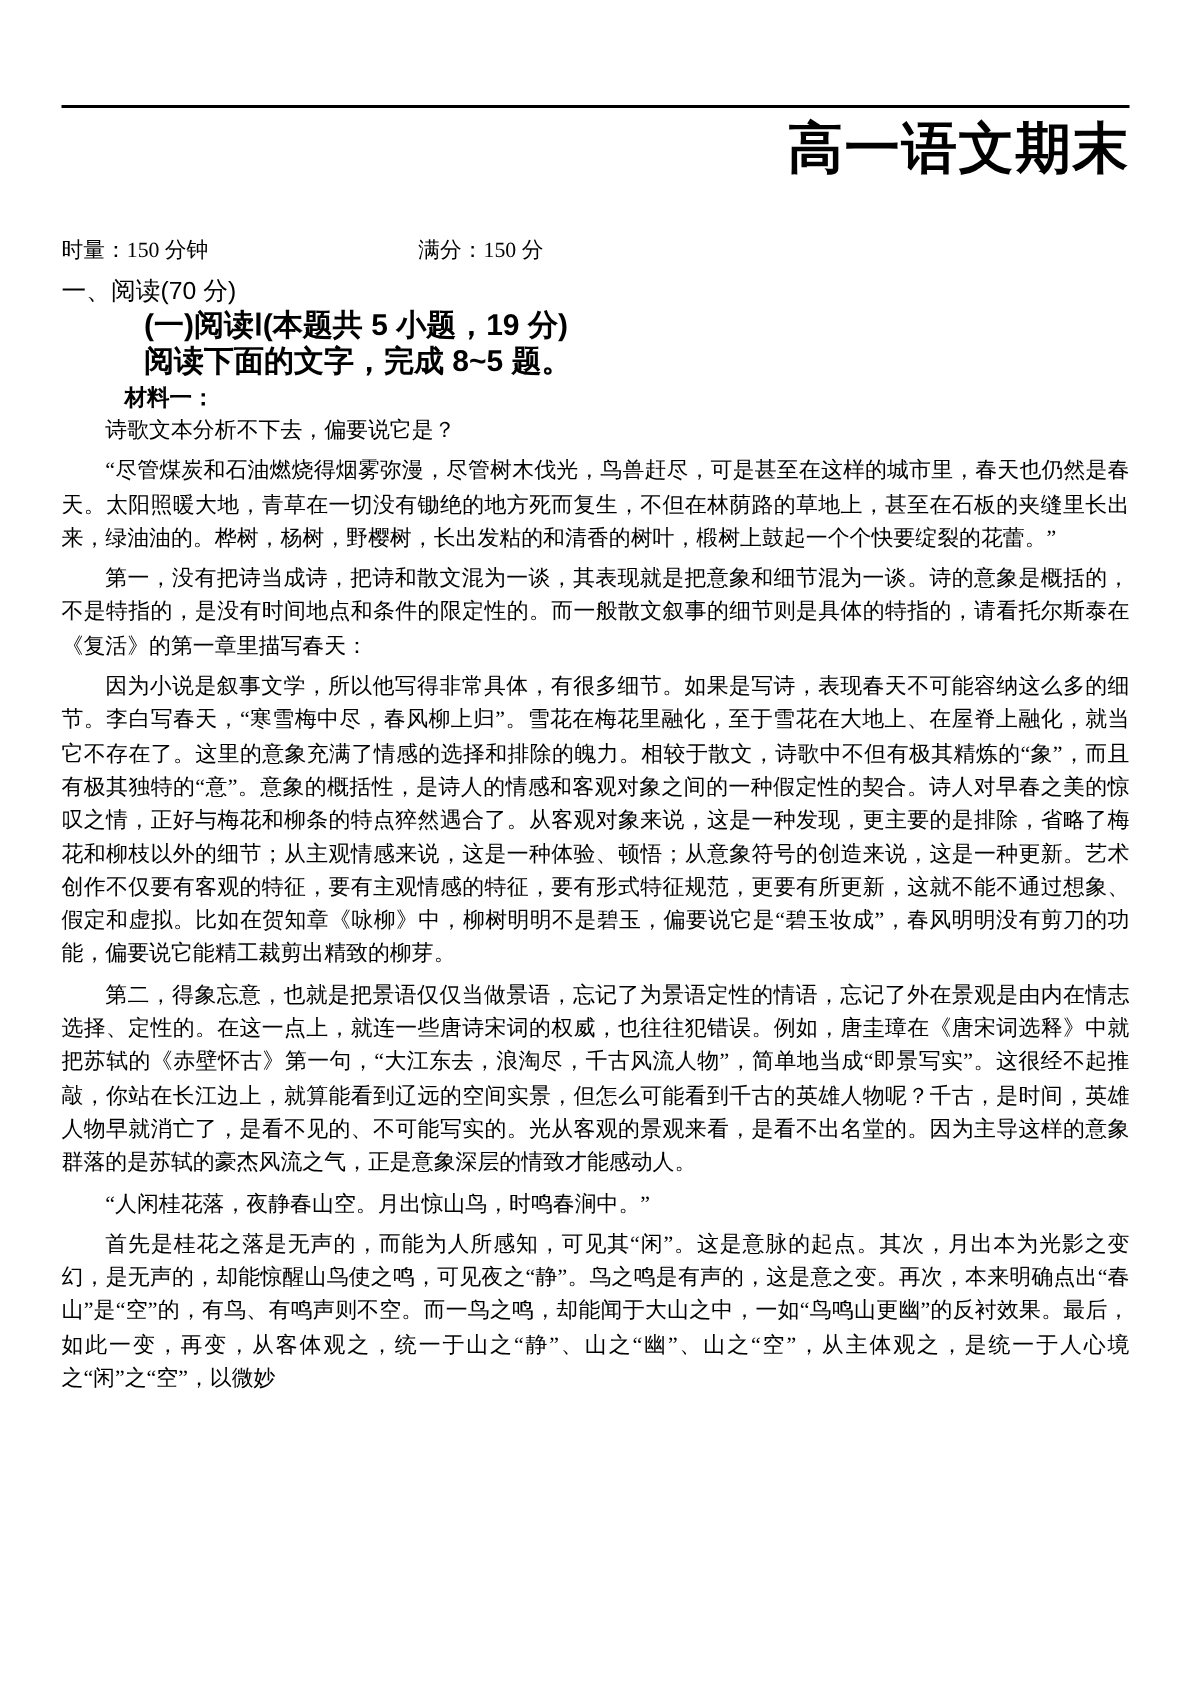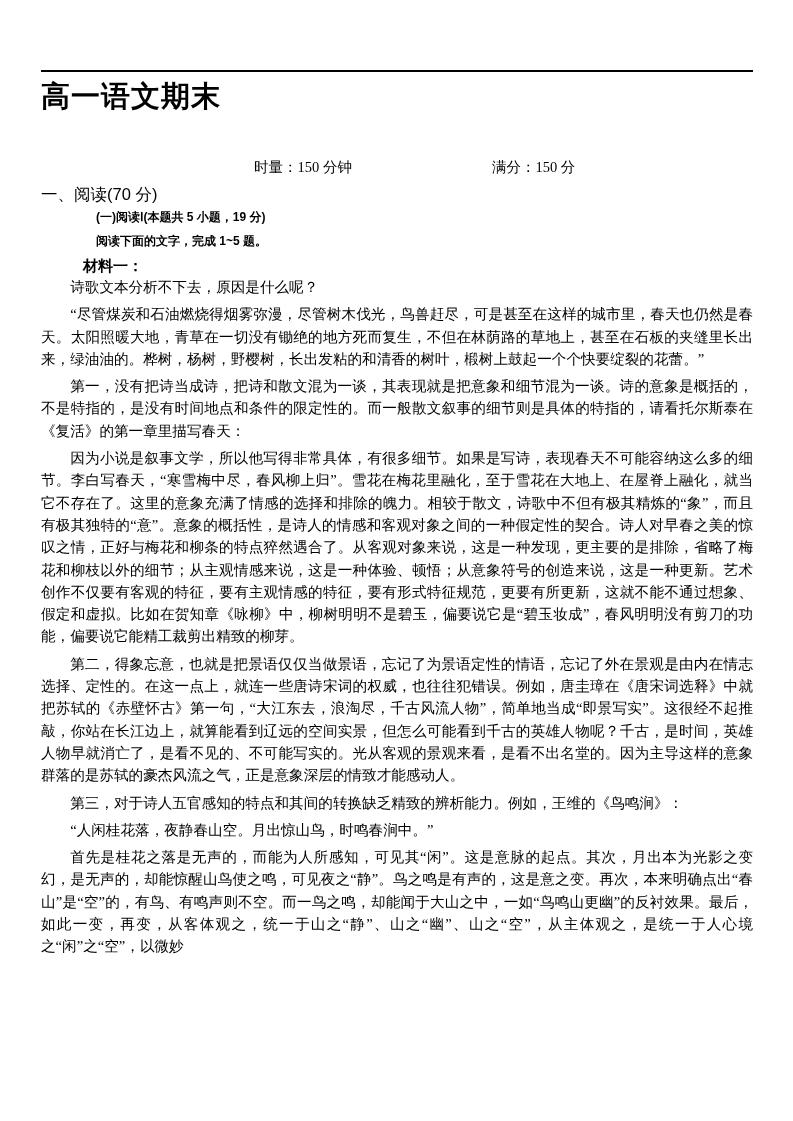--- a/index.html
+++ b/index.html
@@ -18,48 +18,48 @@
     color: #000000;
     font-family: "Liberation Serif", serif;
     overflow: hidden;
   }
   .head-rule {
     border: none;
     border-top: 2px solid #000000;
     margin: 0;
   }
   .page-title {
-    text-align: left;
-    font-family: Liberation Mono, monospace;
+    text-align: right;
+    font-family: Liberation Sans, sans-serif;
     font-weight: bold;
-    font-size: 29px;
+    font-size: 37px;
     line-height: 36px;
     margin: 9px 0 0 0;
     letter-spacing: 1px;
   }
   .exam-meta {
     display: flex;
     font-size: 14.5px;
     line-height: 20px;
     margin-top: 40px;
     white-space: nowrap;
   }
-  .exam-meta .duration { margin-left: 213px; }
+  .exam-meta .duration { }
   .exam-meta .fullscore { margin-left: 140px; }
   .sec-heading {
     font-family: "Liberation Sans", sans-serif;
     font-weight: normal;
     font-size: 16.5px;
     line-height: 24px;
     margin-top: 5px;
   }
   .sub-heading {
     font-family: "Liberation Sans", sans-serif;
     font-weight: bold;
-    font-size: 12px;
+    font-size: 20px;
     line-height: 23.5px;
     padding-left: 55px;
   }
   .material-label {
     font-family: "Liberation Sans", sans-serif;
     font-weight: bold;
     font-size: 15px;
     line-height: 21px;
     padding-left: 42px;
     margin-top: 2px;
@@ -83,28 +83,27 @@
 
   <div class="exam-meta">
     <span class="duration">时量：150 分钟</span>
     <span class="fullscore">满分：150 分</span>
   </div>
 
   <div class="sec-heading">一、阅读(70 分)</div>
 
   <div class="sub-heading">(一)阅读Ⅰ(本题共 5 小题，19 分)</div>
 
-  <div class="sub-heading">阅读下面的文字，完成 1~5 题。</div>
+  <div class="sub-heading">阅读下面的文字，完成 8~5 题。</div>
 
   <div class="material-label">材料一：</div>
 
   <div class="body-text">
-    <p>诗歌文本分析不下去，原因是什么呢？</p>
+    <p>诗歌文本分析不下去，偏要说它是？</p>
     <p>“尽管煤炭和石油燃烧得烟雾弥漫，尽管树木伐光，鸟兽赶尽，可是甚至在这样的城市里，春天也仍然是春天。太阳照暖大地，青草在一切没有锄绝的地方死而复生，不但在林荫路的草地上，甚至在石板的夹缝里长出来，绿油油的。桦树，杨树，野樱树，长出发粘的和清香的树叶，椴树上鼓起一个个快要绽裂的花蕾。”</p>
     <p>第一，没有把诗当成诗，把诗和散文混为一谈，其表现就是把意象和细节混为一谈。诗的意象是概括的，不是特指的，是没有时间地点和条件的限定性的。而一般散文叙事的细节则是具体的特指的，请看托尔斯泰在《复活》的第一章里描写春天：</p>
     <p>因为小说是叙事文学，所以他写得非常具体，有很多细节。如果是写诗，表现春天不可能容纳这么多的细节。李白写春天，“寒雪梅中尽，春风柳上归”。雪花在梅花里融化，至于雪花在大地上、在屋脊上融化，就当它不存在了。这里的意象充满了情感的选择和排除的魄力。相较于散文，诗歌中不但有极其精炼的“象”，而且有极其独特的“意”。意象的概括性，是诗人的情感和客观对象之间的一种假定性的契合。诗人对早春之美的惊叹之情，正好与梅花和柳条的特点猝然遇合了。从客观对象来说，这是一种发现，更主要的是排除，省略了梅花和柳枝以外的细节；从主观情感来说，这是一种体验、顿悟；从意象符号的创造来说，这是一种更新。艺术创作不仅要有客观的特征，要有主观情感的特征，要有形式特征规范，更要有所更新，这就不能不通过想象、假定和虚拟。比如在贺知章《咏柳》中，柳树明明不是碧玉，偏要说它是“碧玉妆成”，春风明明没有剪刀的功能，偏要说它能精工裁剪出精致的柳芽。</p>
     <p>第二，得象忘意，也就是把景语仅仅当做景语，忘记了为景语定性的情语，忘记了外在景观是由内在情志选择、定性的。在这一点上，就连一些唐诗宋词的权威，也往往犯错误。例如，唐圭璋在《唐宋词选释》中就把苏轼的《赤壁怀古》第一句，“大江东去，浪淘尽，千古风流人物”，简单地当成“即景写实”。这很经不起推敲，你站在长江边上，就算能看到辽远的空间实景，但怎么可能看到千古的英雄人物呢？千古，是时间，英雄人物早就消亡了，是看不见的、不可能写实的。光从客观的景观来看，是看不出名堂的。因为主导这样的意象群落的是苏轼的豪杰风流之气，正是意象深层的情致才能感动人。</p>
-    <p>第三，对于诗人五官感知的特点和其间的转换缺乏精致的辨析能力。例如，王维的《鸟鸣涧》：</p>
     <p>“人闲桂花落，夜静春山空。月出惊山鸟，时鸣春涧中。”</p>
     <p>首先是桂花之落是无声的，而能为人所感知，可见其“闲”。这是意脉的起点。其次，月出本为光影之变幻，是无声的，却能惊醒山鸟使之鸣，可见夜之“静”。鸟之鸣是有声的，这是意之变。再次，本来明确点出“春山”是“空”的，有鸟、有鸣声则不空。而一鸟之鸣，却能闻于大山之中，一如“鸟鸣山更幽”的反衬效果。最后，如此一变，再变，从客体观之，统一于山之“静”、山之“幽”、山之“空”，从主体观之，是统一于人心境之“闲”之“空”，以微妙</p>
   </div>
 
 </div>
 
 </body></html>

